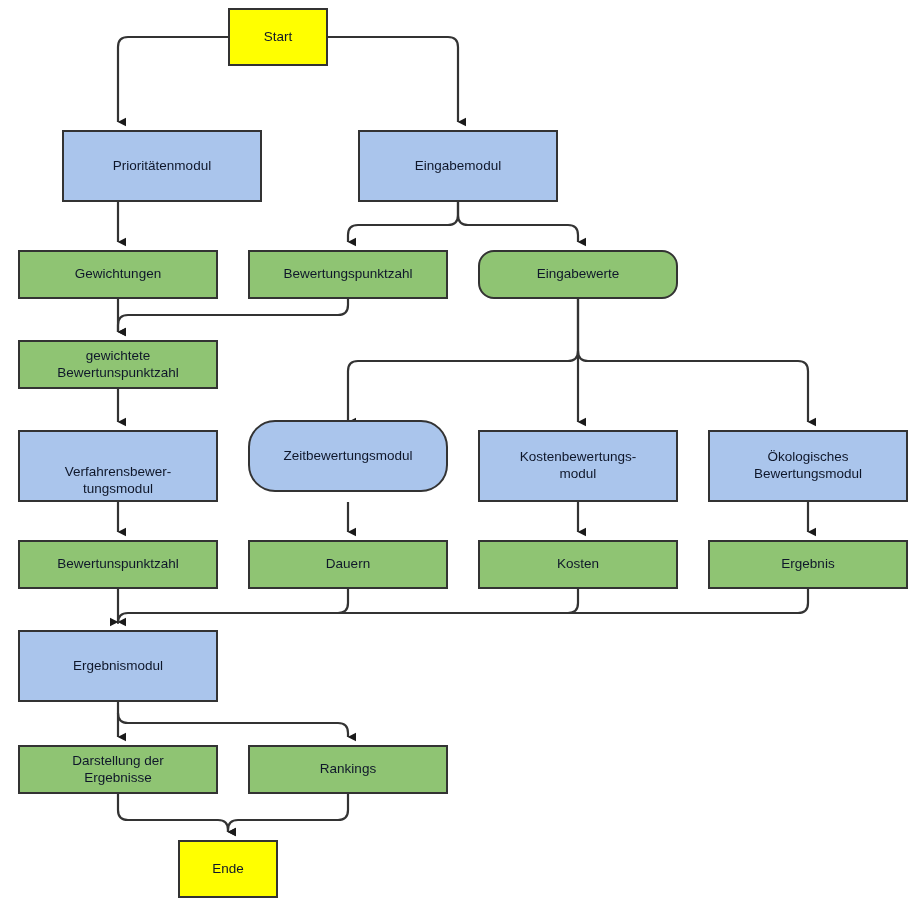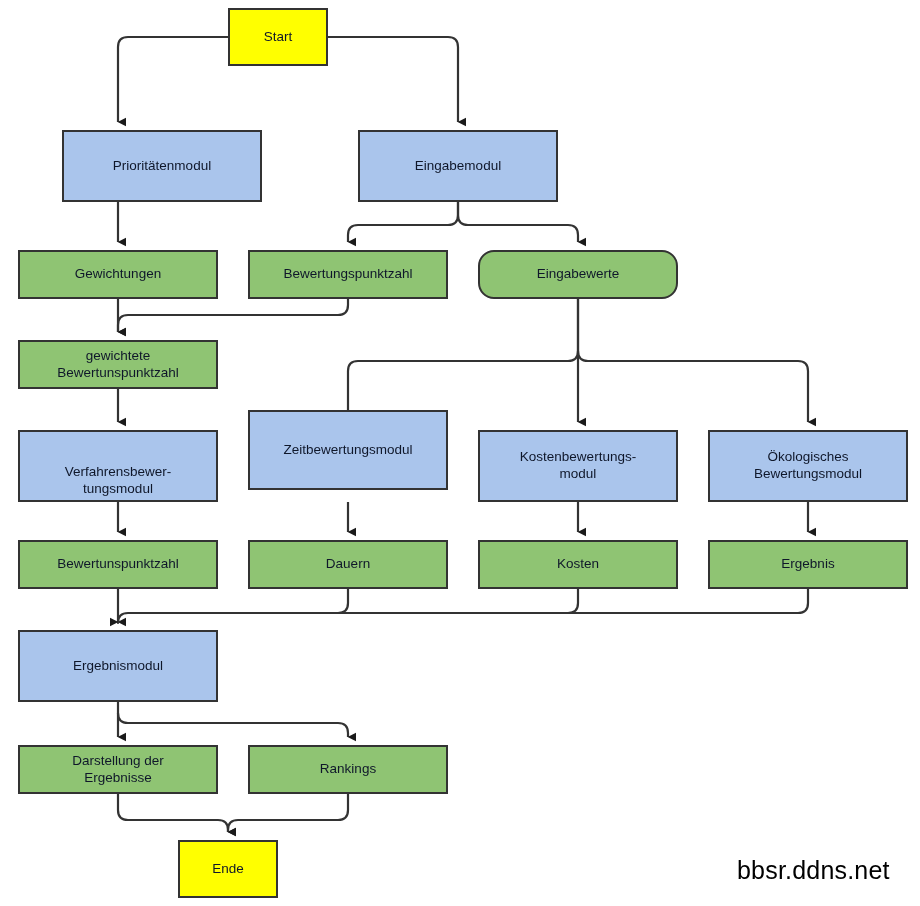--- a/index.html
+++ b/index.html
@@ -98,31 +98,30 @@
       <div class="node terminal" style="left: 228px; top: 8px; width: 100px; height: 58px; background: rgb(255, 255, 0); border-color: rgb(51, 51, 51);"><span>Start</span></div>
       <div class="node module" style="left: 18px; top: 130px; width: 200px; height: 72px; background: rgb(170, 197, 236); border-color: rgb(51, 51, 51); margin-left: 44px;"><span>Prioritätenmodul</span></div>
       <div class="node module" style="left: 358px; top: 130px; width: 200px; height: 72px; background: rgb(170, 197, 236); border-color: rgb(51, 51, 51);"><span>Eingabemodul</span></div>
       <div class="node data" style="left: 18px; top: 250px; width: 200px; height: 49px; background: rgb(143, 196, 115); border-color: rgb(51, 51, 51);"><span>Gewichtungen</span></div>
       <div class="node data" style="left: 248px; top: 250px; width: 200px; height: 49px; background: rgb(143, 196, 115); border-color: rgb(51, 51, 51);"><span>Bewertungspunktzahl</span></div>
       <div class="node data" style="left: 478px; top: 250px; width: 200px; height: 49px; background: rgb(143, 196, 115); border-color: rgb(51, 51, 51); border-radius: 16px;"><span>Eingabewerte</span></div>
       <div class="node data" style="left: 18px; top: 340px; width: 200px; height: 49px; background: rgb(143, 196, 115); border-color: rgb(51, 51, 51);"><span>gewichtete
 Bewertunspunktzahl</span></div>
       <div class="node module" style="left: 18px; top: 430px; width: 200px; height: 72px; background: rgb(170, 197, 236); border-color: rgb(51, 51, 51); align-items: flex-end;"><span>Verfahrensbewer-
 tungsmodul</span></div>
-      <div class="node module" style="left: 248px; top: 410px; width: 200px; height: 80px; background: rgb(170, 197, 236); border-color: rgb(51, 51, 51);"><span>Zeitbewertungsmodul</span></div>
+      <div class="node module" style="left: 248px; top: 420px; width: 200px; height: 72px; background: rgb(170, 197, 236); border-color: rgb(51, 51, 51); border-radius: 27px;"><span>Zeitbewertungsmodul</span></div>
       <div class="node module" style="left: 478px; top: 430px; width: 200px; height: 72px; background: rgb(170, 197, 236); border-color: rgb(51, 51, 51);"><span>Kostenbewertungs-
 modul</span></div>
       <div class="node module" style="left: 708px; top: 430px; width: 200px; height: 72px; background: rgb(170, 197, 236); border-color: rgb(51, 51, 51);"><span>Ökologisches
 Bewertungsmodul</span></div>
       <div class="node data" style="left: 18px; top: 540px; width: 200px; height: 49px; background: rgb(143, 196, 115); border-color: rgb(51, 51, 51);"><span>Bewertunspunktzahl</span></div>
       <div class="node data" style="left: 248px; top: 540px; width: 200px; height: 49px; background: rgb(143, 196, 115); border-color: rgb(51, 51, 51);"><span>Dauern</span></div>
       <div class="node data" style="left: 478px; top: 540px; width: 200px; height: 49px; background: rgb(143, 196, 115); border-color: rgb(51, 51, 51);"><span>Kosten</span></div>
       <div class="node data" style="left: 708px; top: 540px; width: 200px; height: 49px; background: rgb(143, 196, 115); border-color: rgb(51, 51, 51);"><span>Ergebnis</span></div>
       <div class="node module" style="left: 18px; top: 630px; width: 200px; height: 72px; background: rgb(170, 197, 236); border-color: rgb(51, 51, 51);"><span>Ergebnismodul</span></div>
       <div class="node data" style="left: 18px; top: 745px; width: 200px; height: 49px; background: rgb(143, 196, 115); border-color: rgb(51, 51, 51);"><span>Darstellung der
 Ergebnisse</span></div>
       <div class="node data" style="left: 248px; top: 745px; width: 200px; height: 49px; background: rgb(143, 196, 115); border-color: rgb(51, 51, 51);"><span>Rankings</span></div>
       <div class="node terminal" style="left: 178px; top: 840px; width: 100px; height: 58px; background: rgb(255, 255, 0); border-color: rgb(51, 51, 51);"><span>Ende</span></div>
     </div>
 
-  <div id="watermark" style="left: 737px; top: 856px;">bbsr.ddns.net</div>
 
 </div>
 
 </body></html>

